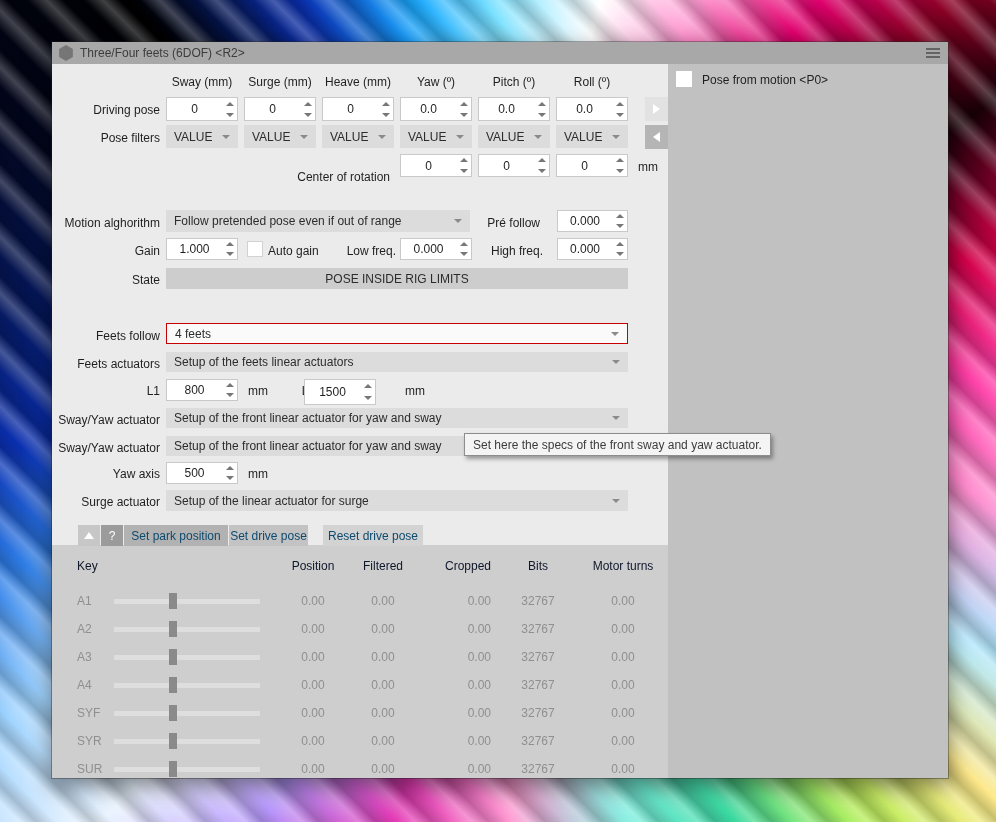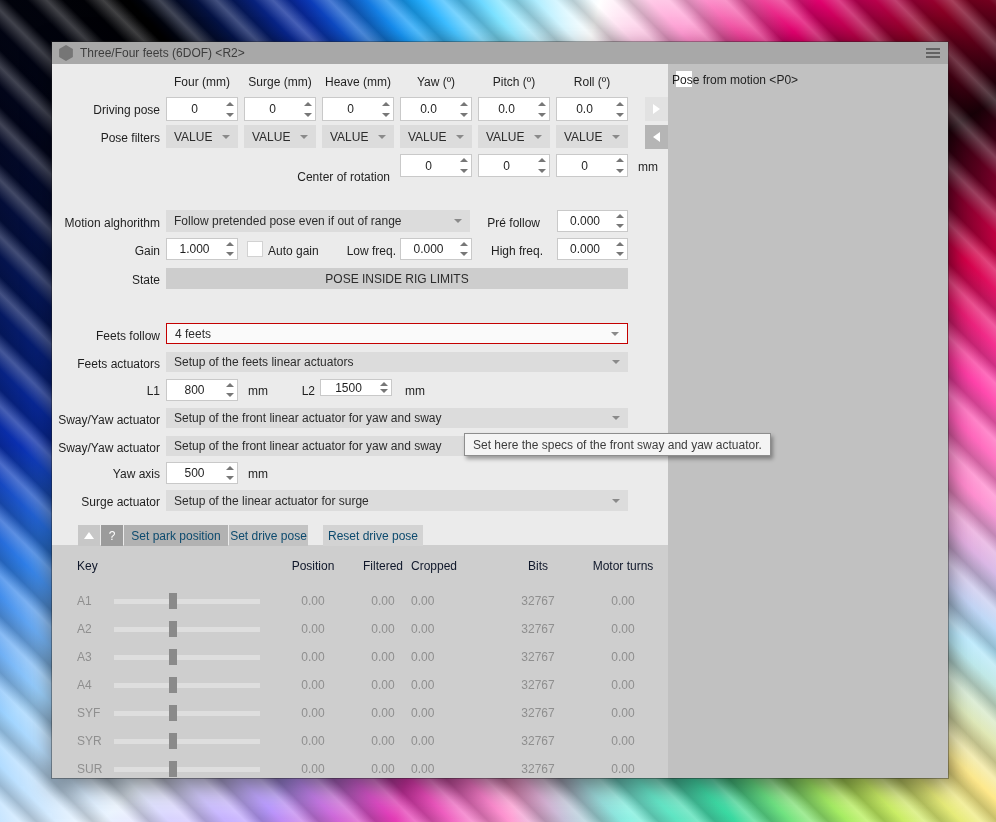--- a/index.html
+++ b/index.html
@@ -79,21 +79,21 @@
   
   .tbtn{position:absolute;top:483px;height:21px;display:flex;align-items:center;justify-content:center;cursor:pointer;color:#0c4a6e;z-index:5;}
   .arrow-up-white{width:0;height:0;border-left:5px solid transparent;border-right:5px solid transparent;border-bottom:7px solid #fff;}
   
   .trow{position:absolute;left:0;width:616px;height:28px;}
   .tcell{position:absolute;top:7px;color:#8f8f8f;white-space:nowrap;}
   .th{color:#0f172a;}
   .key-cell{left:25px;}
   .col-pos{left:221px;width:80px;text-align:center;}
   .col-fil{left:291px;width:80px;text-align:center;}
-  .col-crop{left:359px;width:80px;text-align:left;}
+  .col-crop{left:359px;width:80px;text-align:right;}
   .col-bits{left:446px;width:80px;text-align:center;}
   .col-motor{left:531px;width:80px;text-align:center;}
   .h-slider{position:absolute;left:62px;top:6px;width:146px;height:16px;cursor:pointer;}
   .h-slider .track{position:absolute;left:0;right:0;top:6px;height:5px;background:#dedede;}
   .h-slider .thumb{position:absolute;top:0;width:8px;height:16px;background:#8a8a8a;}
 </style>
 </head>
 <body>
 
 <div id="bg"></div>
@@ -107,21 +107,21 @@
   <div class="titlebar">
     <div class="app-icon"></div>
     <div class="title-text">Three/Four feets (6DOF) &lt;R2&gt;</div>
     <div class="menu-icon">
         <span></span>
         <span></span>
         <span></span>
       </div>
   </div>
 
-  <div class="colhead" style="left:114px">Four (mm)</div>
+  <div class="colhead" style="left:114px">Sway (mm)</div>
   <div class="colhead" style="left:192px">Surge (mm)</div>
   <div class="colhead" style="left:270px">Heave (mm)</div>
   <div class="colhead" style="left:348px">Yaw (º)</div>
   <div class="colhead" style="left:426px">Pitch (º)</div>
   <div class="colhead" style="left:504px">Roll (º)</div>
 
   <div class="abs lbl r" style="left:0;top:61px;width:108px">Driving pose</div>
   <div class="spin" style="left:114px;top:55px;width:72px;height:24px">
     <input value="0" style="">
     <div class="btns">
@@ -336,21 +336,21 @@
         <div class="sbtn">
           <div class="tri-up"></div>
         </div>
         <div class="sbtn">
           <div class="tri-down"></div>
         </div>
       </div>
   </div>
   <div class="abs lbl" style="left:196px;top:342px">mm</div>
   <div class="abs lbl r" style="left:163px;top:342px;width:100px">L2</div>
-  <div class="spin" style="left:268px;top:337px;width:72px;height:17px">
+  <div class="spin" style="left:252px;top:337px;width:72px;height:26px">
     <input value="1500" style="">
     <div class="btns">
         <div class="sbtn">
           <div class="tri-up"></div>
         </div>
         <div class="sbtn">
           <div class="tri-down"></div>
         </div>
       </div>
   </div>
@@ -486,14 +486,14 @@
         <div class="thumb" style="left: 38%;"></div>
       </div>
     <div class="tcell col-pos">0.00</div>
     <div class="tcell col-fil">0.00</div>
     <div class="tcell col-crop">0.00</div>
     <div class="tcell col-bits">32767</div>
     <div class="tcell col-motor">0.00</div>
   </div>
 
   <div class="checkbox" style="left:624px;top:29px;border-color:#fff"></div>
-  <div class="abs lbl" style="left:620px;top:31px">Pose from motion &lt;P0&gt;</div>
+  <div class="abs lbl" style="left:650px;top:31px">Pose from motion &lt;P0&gt;</div>
 </div>
 
 </body></html>

